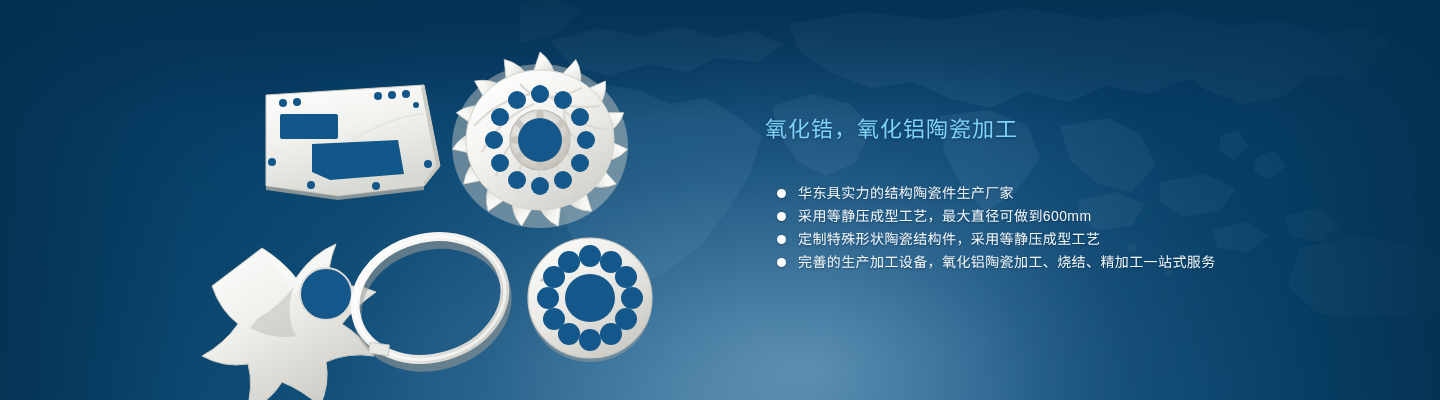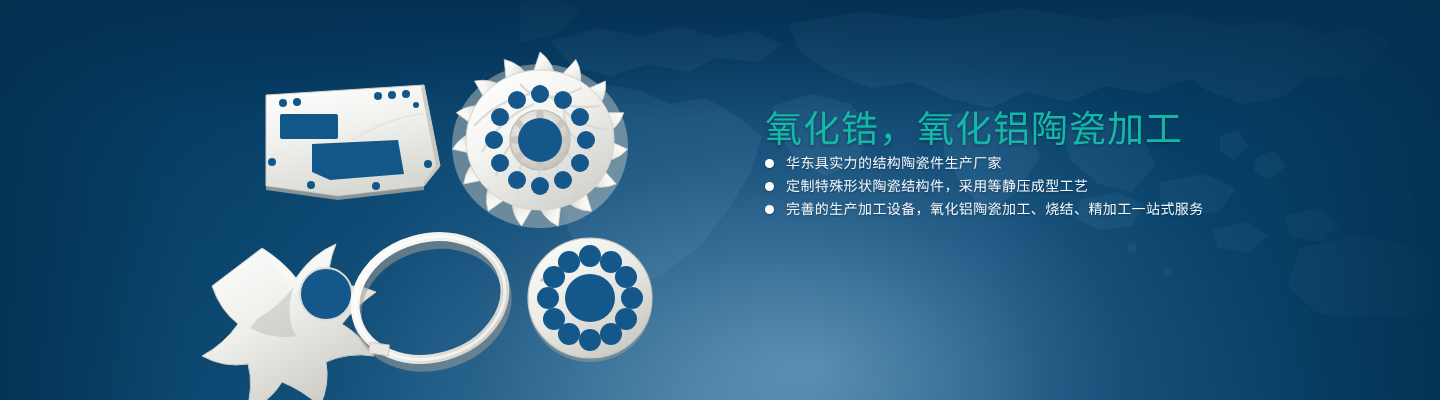--- a/index.html
+++ b/index.html
@@ -74,32 +74,32 @@
   .photos svg { display: block; width: 100%; height: 100%; }
 
   
   .textblock {
     position: absolute;
     left: 765px;
     top: 110px;
     width: 620px;
   }
   .headline {
-    color: #14b8a6;
-    font-size: 37px;
+    color: #7dd3fc;
+    font-size: 22px;
     line-height: 40px;
     font-weight: normal;
     letter-spacing: 1px;
-    margin: 0 0 6px 0;
+    margin: 0 0 36px 0;
     text-shadow: 0 1px 3px rgba(0,20,40,0.45);
     white-space: nowrap;
   }
   .bullets {
     list-style: none;
-    margin: 0;
+    margin: 12px;
     padding: 0;
     text-align: center;
   }
   .bullet-row {
     display: flex;
     align-items: center;
     margin-bottom: 9px;
     height: 14px;
   }
   .bullet-dot {
@@ -383,20 +383,24 @@
   <div class="textblock">
     <h1 class="headline">氧化锆，氧化铝陶瓷加工</h1>
 
     <ul class="bullets">
       <li class="bullet-row">
         <span class="bullet-dot"></span>
         <span class="bullet-text">华东具实力的结构陶瓷件生产厂家</span>
       </li>
       <li class="bullet-row">
         <span class="bullet-dot"></span>
+        <span class="bullet-text">采用等静压成型工艺，最大直径可做到600mm</span>
+      </li>
+      <li class="bullet-row">
+        <span class="bullet-dot"></span>
         <span class="bullet-text">定制特殊形状陶瓷结构件，采用等静压成型工艺</span>
       </li>
       <li class="bullet-row">
         <span class="bullet-dot"></span>
         <span class="bullet-text">完善的生产加工设备，氧化铝陶瓷加工、烧结、精加工一站式服务</span>
       </li>
     </ul>
   </div>
 
 </div>

